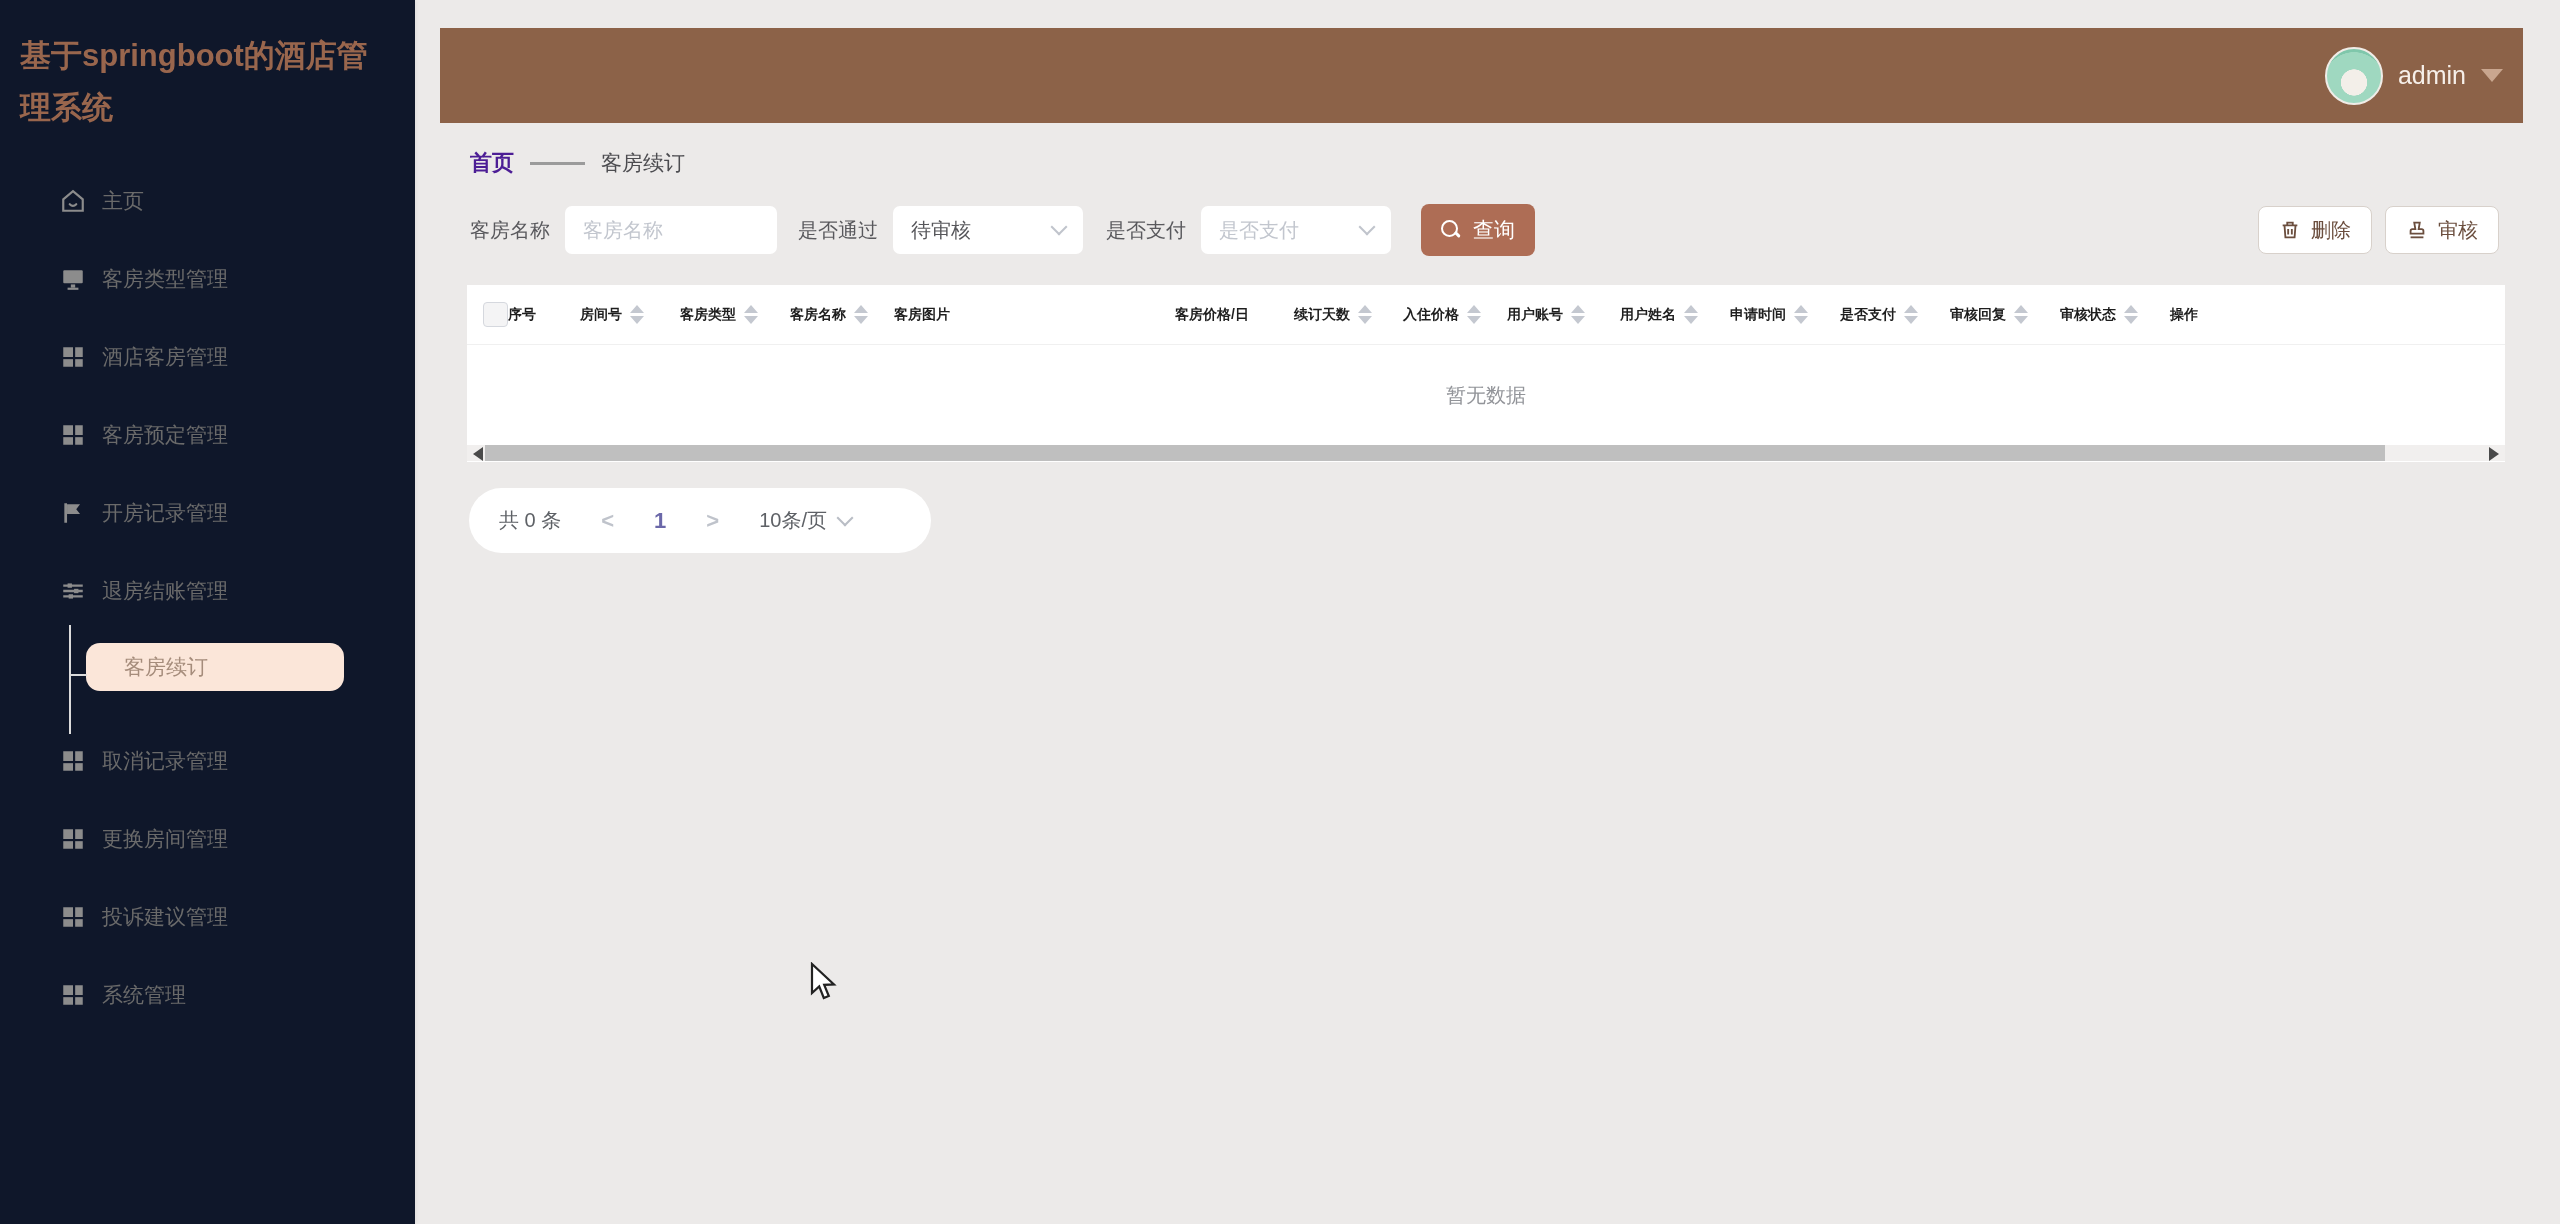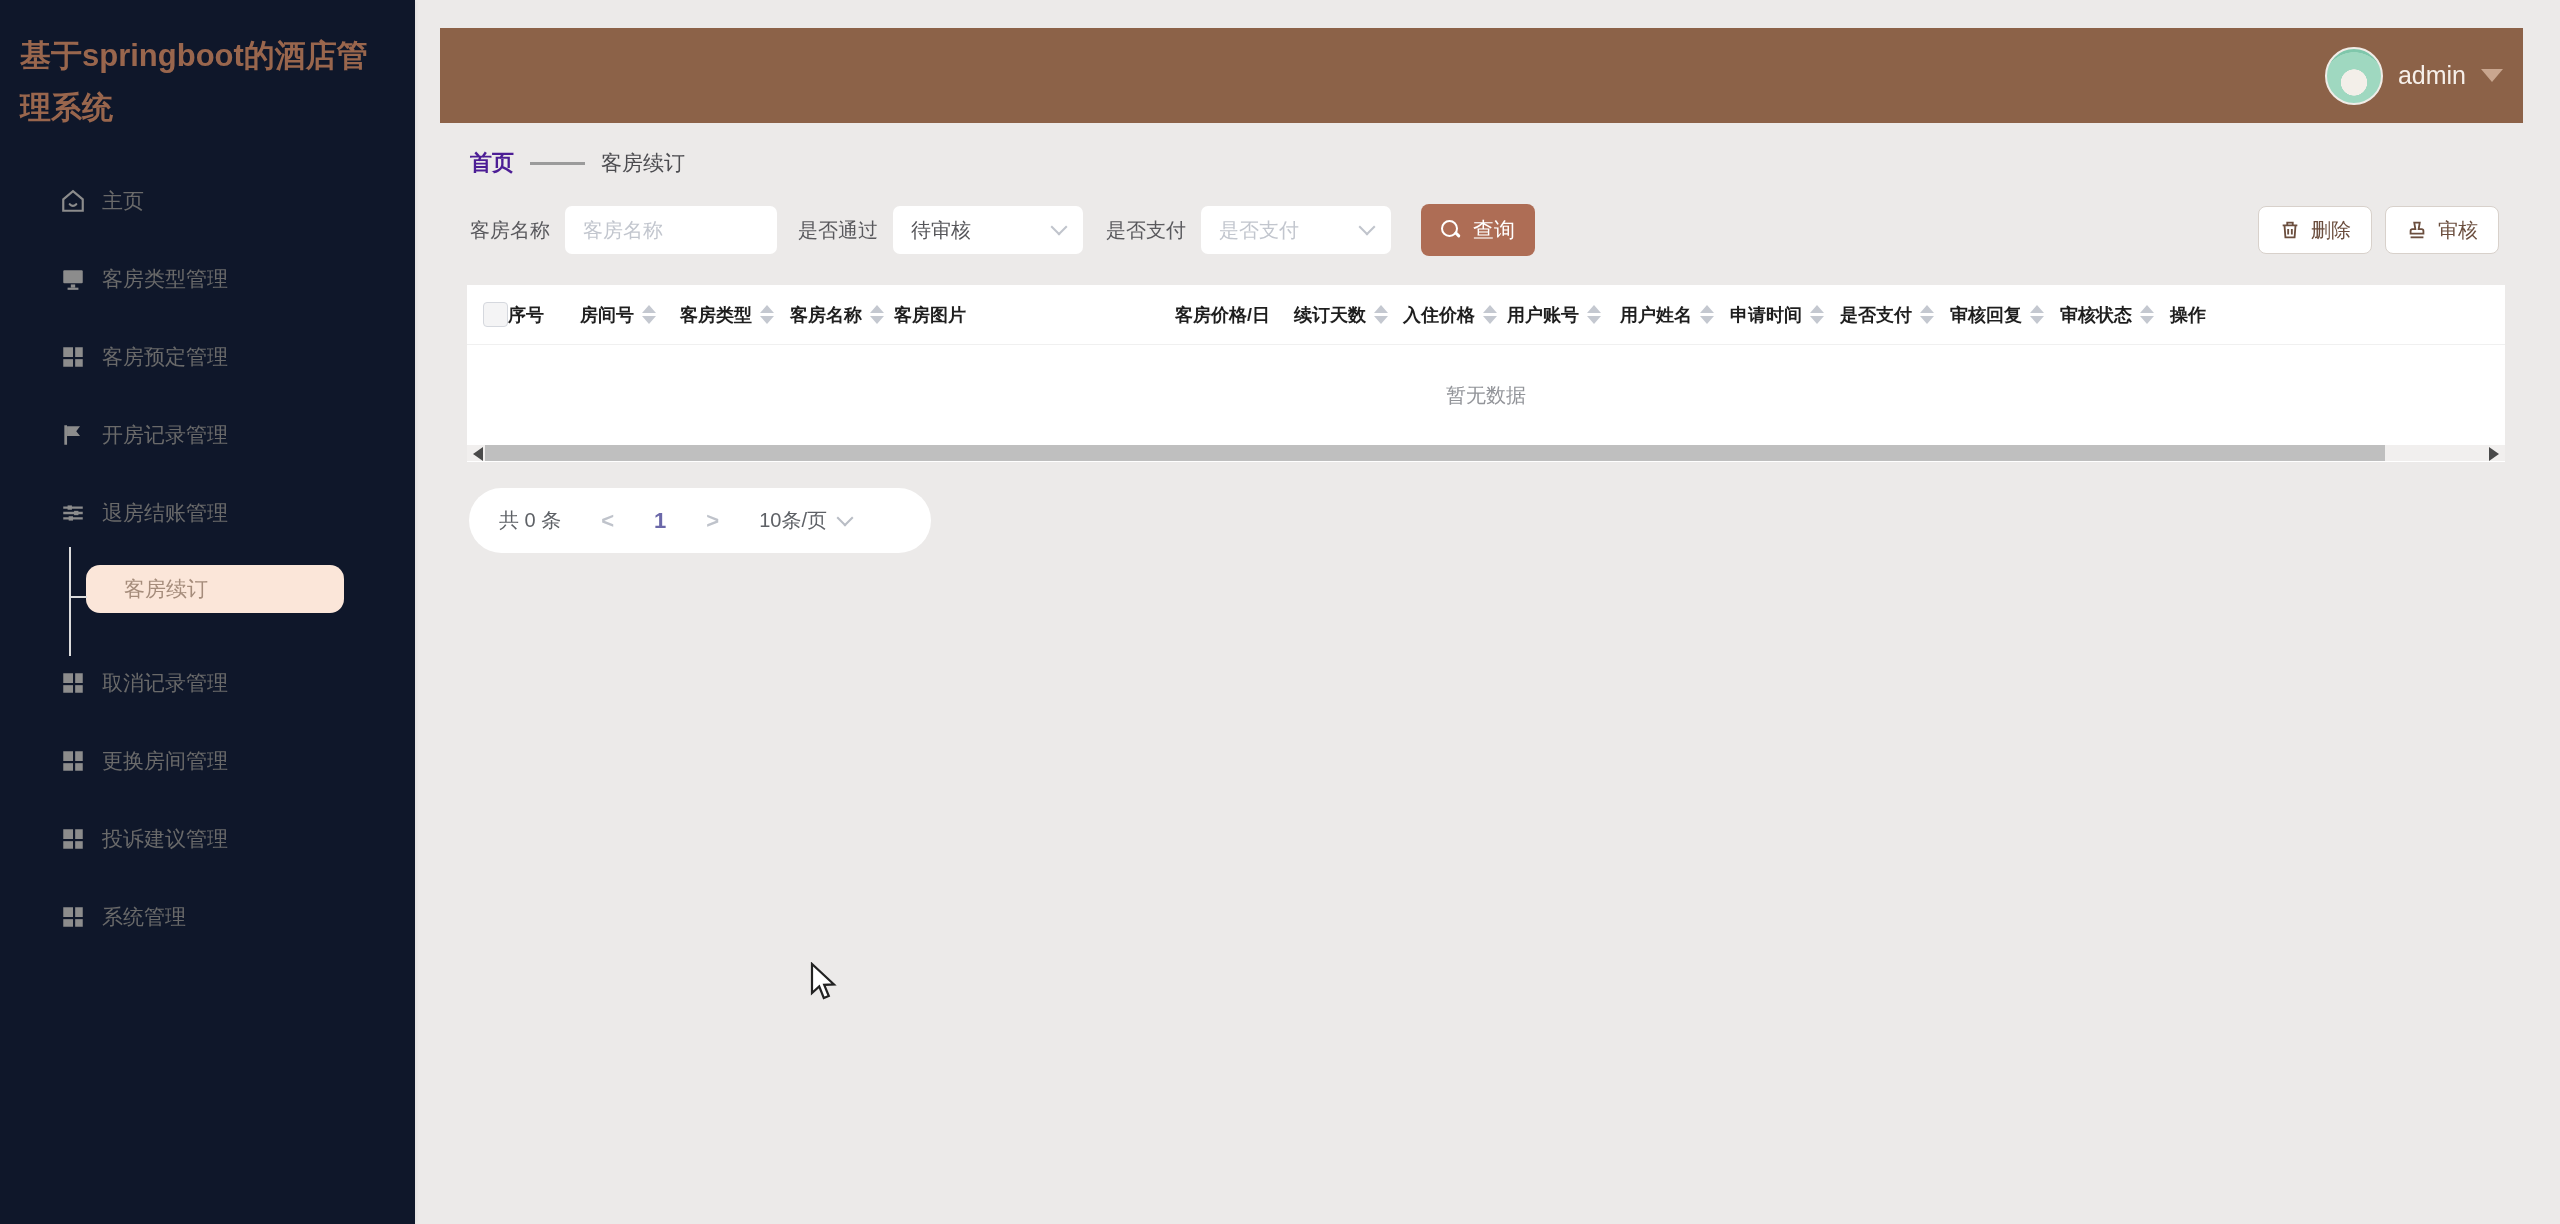--- a/index.html
+++ b/index.html
@@ -100,21 +100,21 @@
     color:#6B4E3E; font-size:20px; display:flex; align-items:center; gap:10px; cursor:pointer;
     font-family:inherit;
   }
   .btn-plain svg { width:22px; height:22px; }
 
   
   .panel {
     position:absolute; left:52px; top:285px; width:2038px; height:177px; background:#fff;
   }
   .thead { display:flex; align-items:center; height:60px; border-bottom:1px solid #F0F0F0; }
-  .th { display:flex; align-items:center; font-size:18px; font-weight:bold; color:#1E1E1E; white-space:nowrap; }
+  .th { display:flex; align-items:center; font-size:14px; font-weight:bold; color:#1E1E1E; white-space:nowrap; }
   .cb-cell { padding-left:16px; }
   .checkbox { width:25px; height:25px; border:1px solid #D5D8DE; background:#F4F4F5; border-radius:4px; cursor:pointer; }
   .sort { display:inline-flex; flex-direction:column; gap:3px; margin-left:8px; cursor:pointer; }
   .sort i { width:0; height:0; border-left:7px solid transparent; border-right:7px solid transparent; display:block; }
   .sort .up { border-bottom:8px solid #C4C8D0; }
   .sort .dn { border-top:8px solid #C4C8D0; }
   .tempty {
     height:100px; display:flex; align-items:center; justify-content:center;
     font-size:20px; color:#929499;
   }
@@ -158,20 +158,31 @@
         </div>
         <div class="mitem">
           <span class="micon">
             <svg viewBox="0 0 24 24" fill="currentColor">
               <rect x="3" y="4" width="18" height="12" rx="1"></rect>
               <rect x="10" y="17" width="4" height="3"></rect>
               <rect x="7" y="20" width="10" height="2"></rect>
             </svg>
           </span>
           <span class="mlabel">客房类型管理</span>
+        </div>
+        <div class="mitem">
+          <span class="micon">
+            <svg viewBox="0 0 24 24" fill="currentColor">
+              <rect x="3" y="3" width="9" height="9"></rect>
+              <rect x="14" y="3" width="7" height="9"></rect>
+              <rect x="3" y="14" width="9" height="7"></rect>
+              <rect x="14" y="14" width="7" height="7"></rect>
+            </svg>
+          </span>
+          <span class="mlabel">酒店客房管理</span>
         </div>
         <div class="mitem">
           <span class="micon">
             <svg viewBox="0 0 24 24" fill="currentColor">
               <rect x="3" y="3" width="9" height="9"></rect>
               <rect x="14" y="3" width="7" height="9"></rect>
               <rect x="3" y="14" width="9" height="7"></rect>
               <rect x="14" y="14" width="7" height="7"></rect>
             </svg>
           </span>

